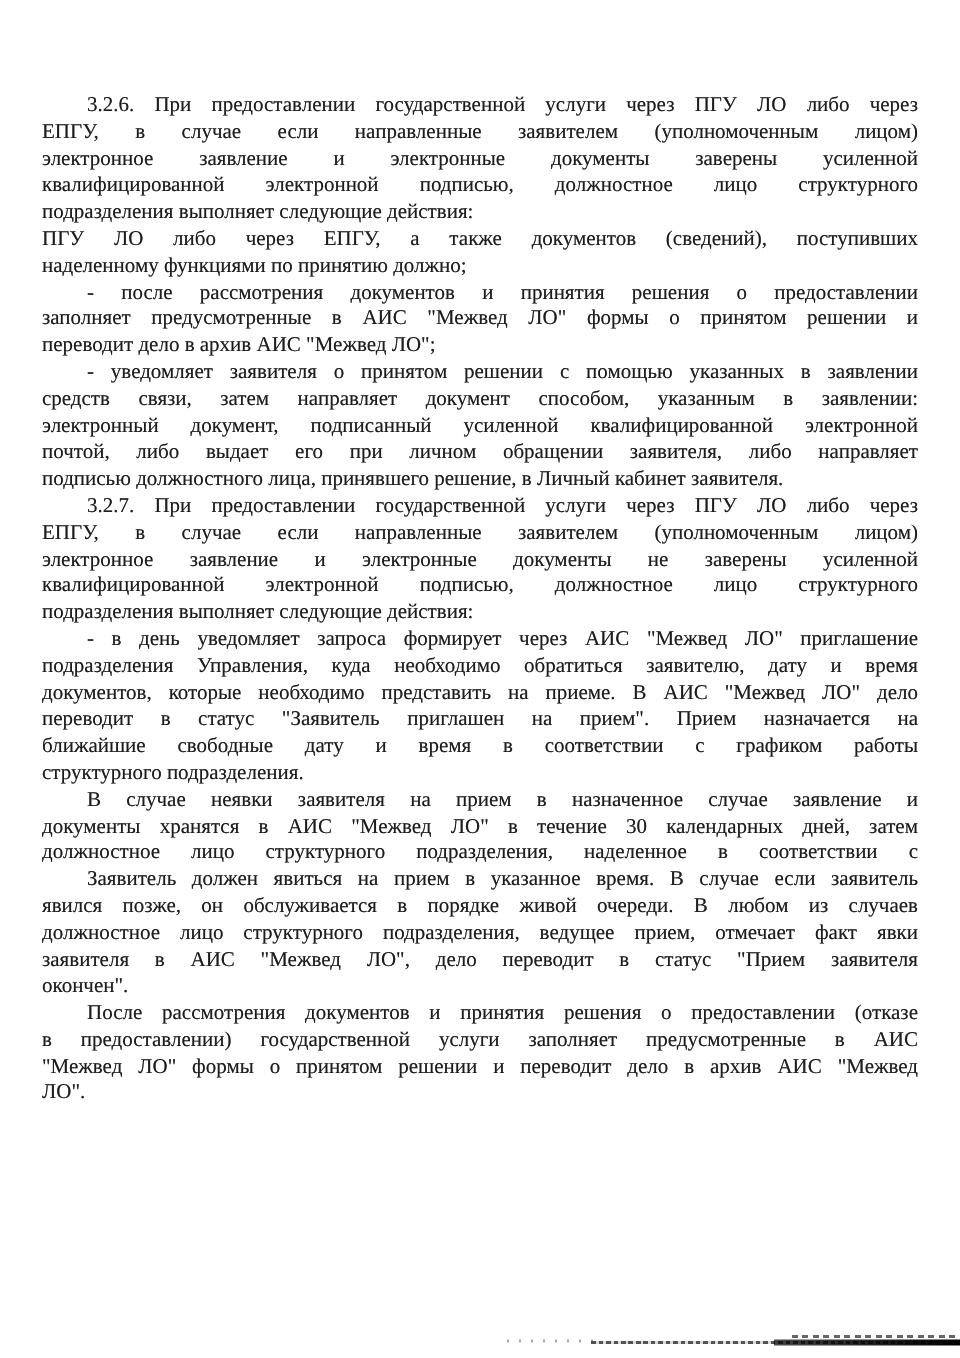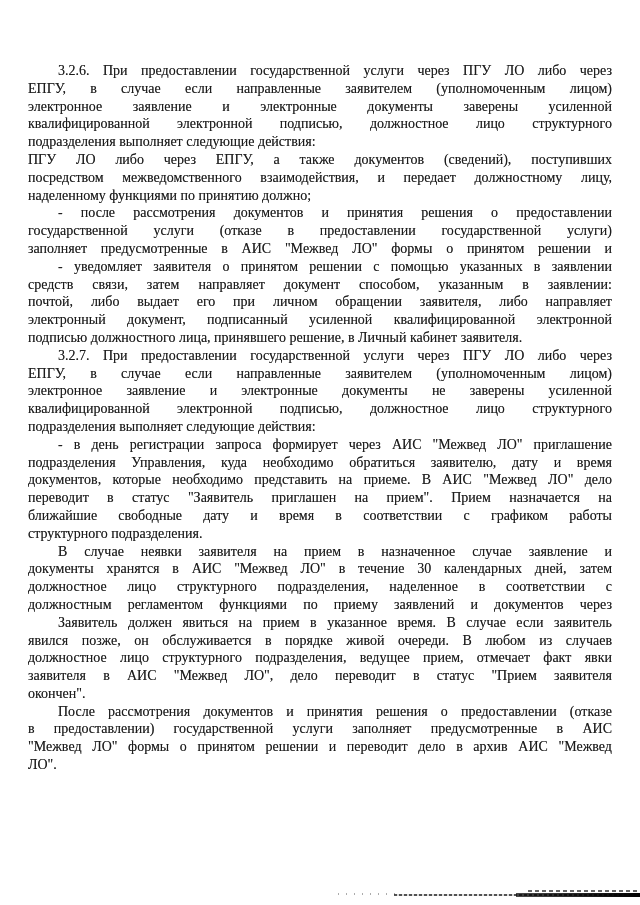--- a/index.html
+++ b/index.html
@@ -59,55 +59,53 @@
   <div class="content">
       <div class="paragraph">
         <div class="line first just">3.2.6. При предоставлении государственной услуги через ПГУ ЛО либо через</div>
         <div class="line just">ЕПГУ, в случае если направленные заявителем (уполномоченным лицом)</div>
         <div class="line just">электронное заявление и электронные документы заверены усиленной</div>
         <div class="line just">квалифицированной электронной подписью, должностное лицо структурного</div>
         <div class="line">подразделения выполняет следующие действия:</div>
       </div>
       <div class="paragraph">
         <div class="line just">ПГУ ЛО либо через ЕПГУ, а также документов (сведений), поступивших</div>
-        <div class="line just">посредством межведомственного взаимодействия, и передает должностному лицу,</div>
         <div class="line">наделенному функциями по принятию должно;</div>
       </div>
       <div class="paragraph">
         <div class="line first just">- после рассмотрения документов и принятия решения о предоставлении</div>
-        <div class="line just">государственной услуги (отказе в предоставлении государственной услуги)</div>
         <div class="line just">заполняет предусмотренные в АИС "Межвед ЛО" формы о принятом решении и</div>
+        <div class="line">переводит дело в архив АИС "Межвед ЛО";</div>
       </div>
       <div class="paragraph">
         <div class="line first just">- уведомляет заявителя о принятом решении с помощью указанных в заявлении</div>
         <div class="line just">средств связи, затем направляет документ способом, указанным в заявлении:</div>
+        <div class="line just">электронный документ, подписанный усиленной квалифицированной электронной</div>
         <div class="line just">почтой, либо выдает его при личном обращении заявителя, либо направляет</div>
-        <div class="line just">электронный документ, подписанный усиленной квалифицированной электронной</div>
         <div class="line">подписью должностного лица, принявшего решение, в Личный кабинет заявителя.</div>
       </div>
       <div class="paragraph">
         <div class="line first just">3.2.7. При предоставлении государственной услуги через ПГУ ЛО либо через</div>
         <div class="line just">ЕПГУ, в случае если направленные заявителем (уполномоченным лицом)</div>
         <div class="line just">электронное заявление и электронные документы не заверены усиленной</div>
         <div class="line just">квалифицированной электронной подписью, должностное лицо структурного</div>
         <div class="line">подразделения выполняет следующие действия:</div>
       </div>
       <div class="paragraph">
-        <div class="line first just">- в день регистрации запроса формирует через АИС "Межвед ЛО" приглашение</div>
+        <div class="line first just">- в день уведомляет запроса формирует через АИС "Межвед ЛО" приглашение</div>
         <div class="line just">подразделения Управления, куда необходимо обратиться заявителю, дату и время</div>
         <div class="line just">документов, которые необходимо представить на приеме. В АИС "Межвед ЛО" дело</div>
         <div class="line just">переводит в статус "Заявитель приглашен на прием". Прием назначается на</div>
         <div class="line just">ближайшие свободные дату и время в соответствии с графиком работы</div>
         <div class="line">структурного подразделения.</div>
       </div>
       <div class="paragraph">
         <div class="line first just">В случае неявки заявителя на прием в назначенное случае заявление и</div>
         <div class="line just">документы хранятся в АИС "Межвед ЛО" в течение 30 календарных дней, затем</div>
         <div class="line just">должностное лицо структурного подразделения, наделенное в соответствии с</div>
-        <div class="line just">должностным регламентом функциями по приему заявлений и документов через</div>
       </div>
       <div class="paragraph">
         <div class="line first just">Заявитель должен явиться на прием в указанное время. В случае если заявитель</div>
         <div class="line just">явился позже, он обслуживается в порядке живой очереди. В любом из случаев</div>
         <div class="line just">должностное лицо структурного подразделения, ведущее прием, отмечает факт явки</div>
         <div class="line just">заявителя в АИС "Межвед ЛО", дело переводит в статус "Прием заявителя</div>
         <div class="line">окончен".</div>
       </div>
       <div class="paragraph">
         <div class="line first just">После рассмотрения документов и принятия решения о предоставлении (отказе</div>

